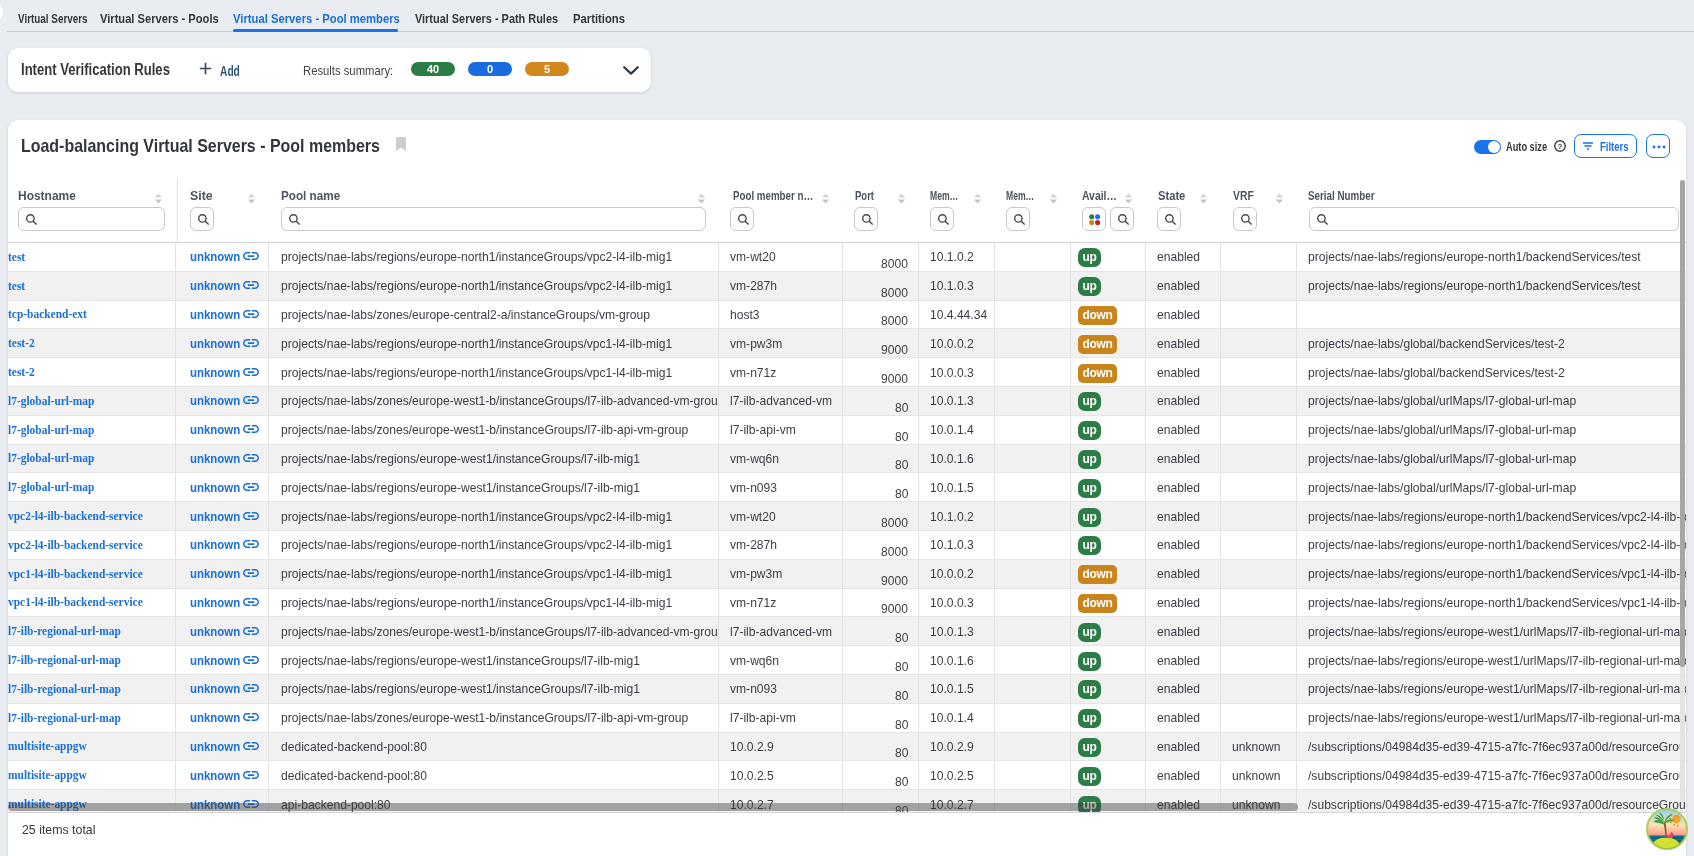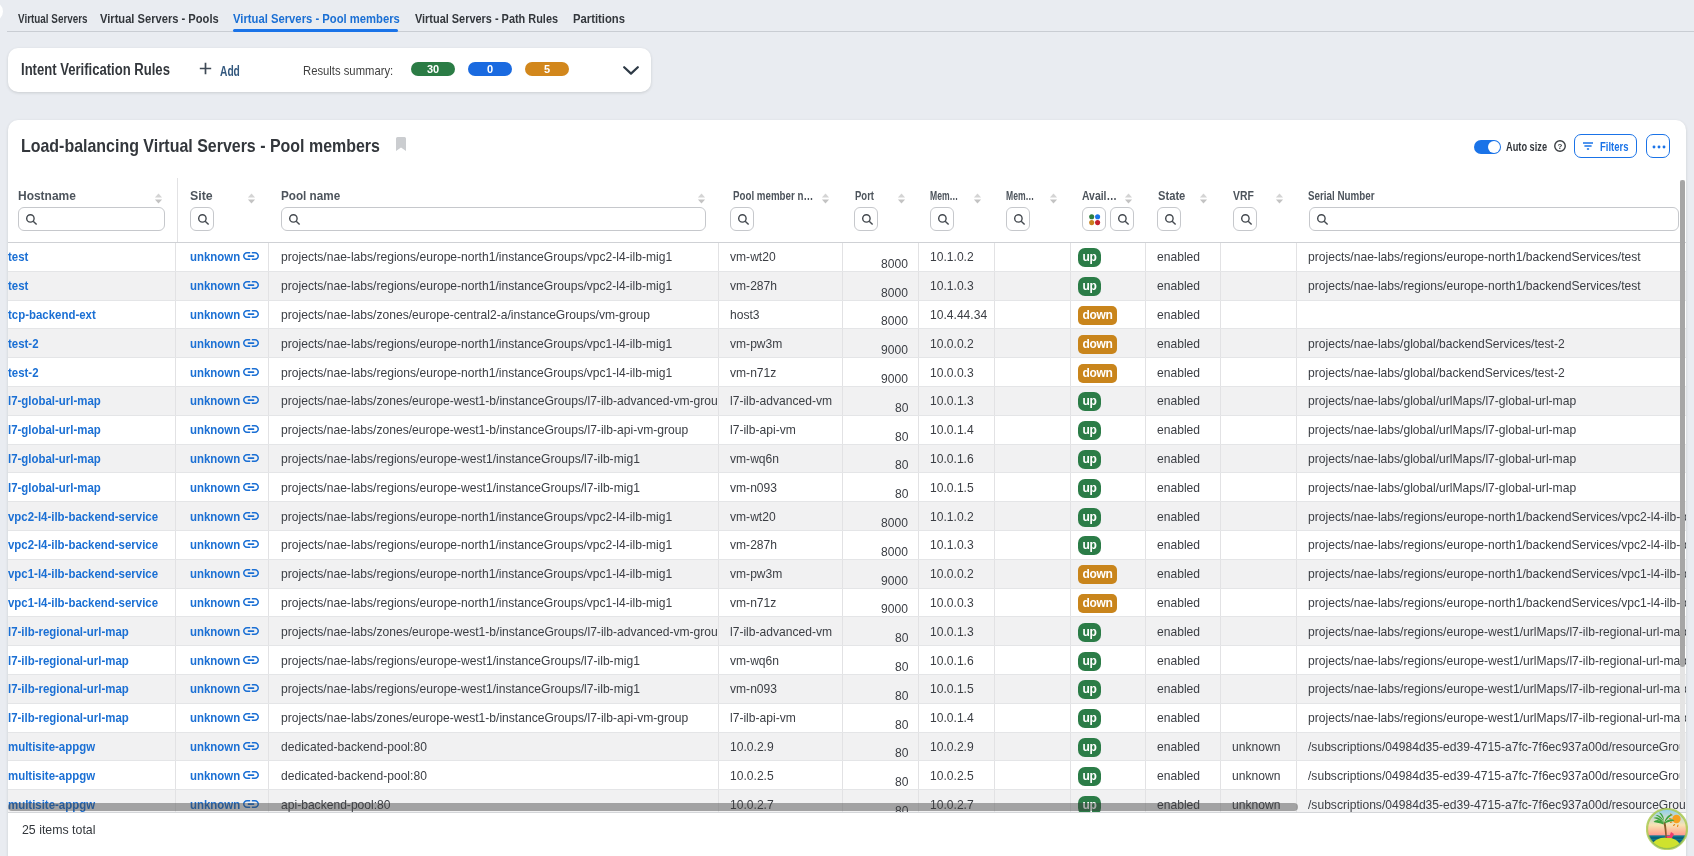--- a/index.html
+++ b/index.html
@@ -43,21 +43,21 @@
 .sort { top:70px; }
 .sbox { top:87px; height:24px; border:1px solid #c6c8cc; border-radius:6px; background:#fff; }
 .sbox svg { position:absolute; left:6px; top:5px; }
 .hsep { top:58px; height:64px; width:1px; background:#e2e2e4; }
 .hbot { left:0; top:122px; width:1678px; height:1px; background:#cfd1d5; }
 
 #rows { left:0; top:123px; width:1678px; }
 .row { display:grid; grid-template-columns:168px 92.5px 450.5px 124px 76px 76px 76px 75px 75px 76px auto; height:28.8px; border-bottom:1px solid #e4e5e7; background:#fff; }
 .row.alt { background:#f1f1f2; }
 .cell { overflow:hidden; display:flex; align-items:center; padding-left:11px; border-right:1px solid #e2e2e4; height:100%; }
-.cell.c0 { padding-left:0; }
+.cell.c0 { padding-left:0;font-family:Liberation Serif, serif; }
 .cell.c1 { padding-left:14px; }
 .cell.c2 { padding-left:12px; }
 .cell.c4 { justify-content:flex-end; padding-right:10px; padding-left:0;align-items:flex-end; }
 .cell.c10 { border-right:none; }
 .cell .t { font-size:13px; transform:scaleX(0.93); }
 .cell .t.bl { transform:scaleX(0.88); }
 .cell.c4 .t { transform-origin:100% 50%; }
 a.lnk { color:#1a6fd4; font-weight:bold; text-decoration:none; }
 .pill { display:inline-block; margin-top:2px; height:19px; line-height:19px; padding:0 4.5px; border-radius:5px; color:#fff; font-size:12px; font-weight:bold; letter-spacing:-0.3px; }
 .pill.up { background:#2b7c47;border-radius:7px; }
@@ -83,21 +83,21 @@
 <div class="abs tabline"></div>
 <div class="abs tabul"></div>
 
 <div class="abs card" id="card1">
   <div class="abs ivr-title"><span class="t" style="transform:scaleX(0.817)">Intent Verification Rules</span></div>
   <svg class="abs plus" viewBox="0 0 13 13">
       <path d="M6.5 0.8 V12.2 M0.8 6.5 H12.2" stroke="#3f4a56" stroke-width="1.7" fill="none"></path>
     </svg>
   <div class="abs addtxt"><span class="t" style="transform:scaleX(0.73)">Add</span></div>
   <div class="abs rsum"><span class="t" style="transform:scaleX(0.835)">Results summary:</span></div>
-  <div class="abs badge b-g">30</div>
+  <div class="abs badge b-g">40</div>
   <div class="abs badge b-b">0</div>
   <div class="abs badge b-o">5</div>
   <svg class="abs chev" width="16" height="9" viewBox="0 0 16 9">
       <path d="M1.2 1.2 L8 7.6 L14.8 1.2" stroke="#2e3a46" stroke-width="2.2" fill="none" stroke-linecap="round" stroke-linejoin="round"></path>
     </svg>
 </div>
 
 <div class="abs card" id="card2">
   <div class="abs main-title"><span class="t" id="mt" style="transform:scaleX(0.84)">Load-balancing Virtual Servers - Pool members</span></div>
   <svg class="abs bookmark" width="10" height="14" viewBox="0 0 10 14">

